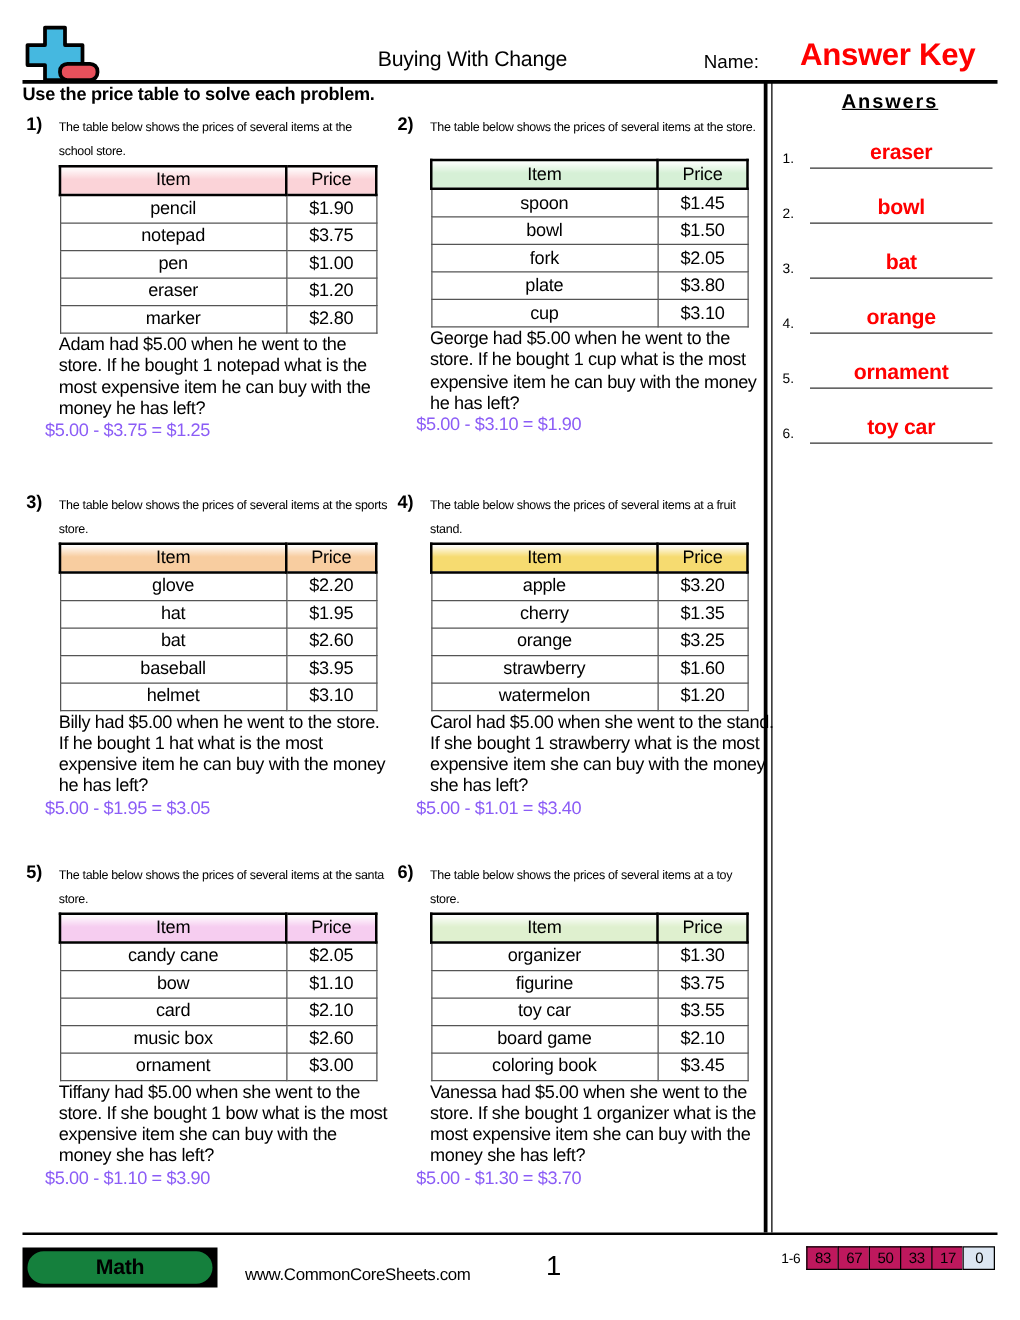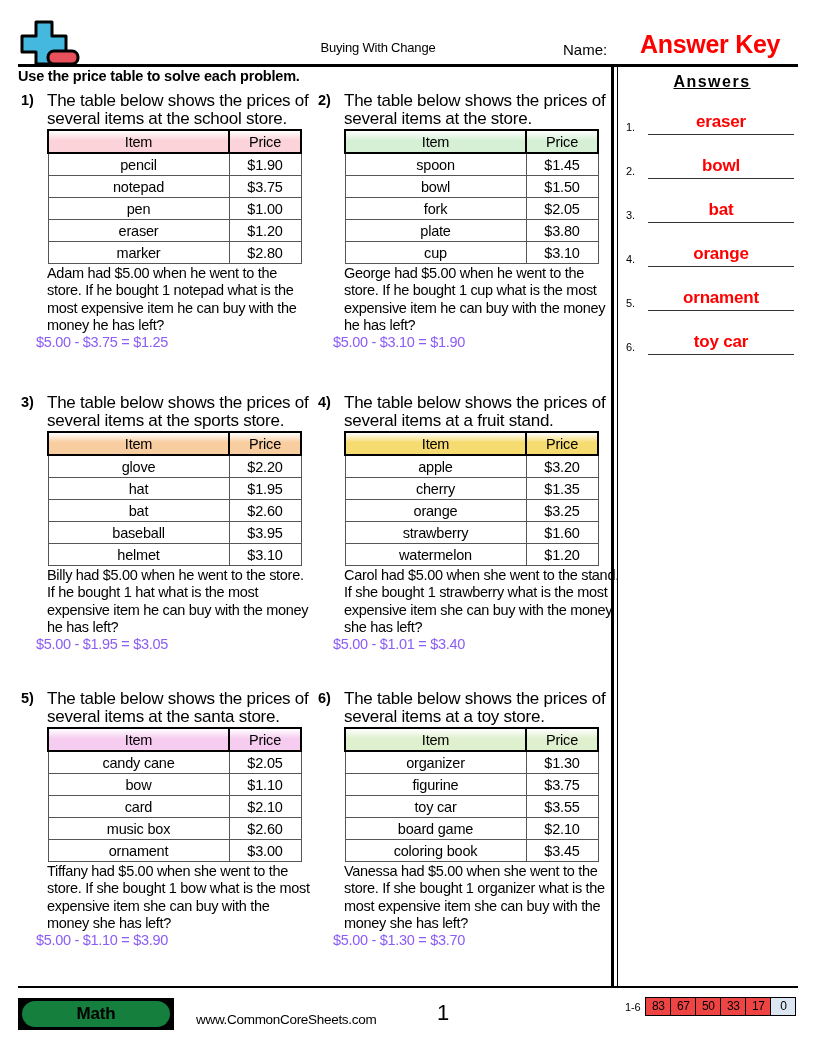--- a/index.html
+++ b/index.html
@@ -38,21 +38,21 @@
     height: 46px;
   }
   #logo svg { display: block; }
 
   #worksheet-title {
     position: absolute;
     left: 200px;
     top: 24px;
     width: 320px;
     text-align: center;
-    font-size: 13px;
+    font-size: 17px;
     line-height: 20px;
     letter-spacing: -0.2px;
   }
   #name-label {
     position: absolute;
     left: 545px;
     top: 27px;
     font-size: 15px;
   }
   #answer-key-text {
@@ -170,21 +170,21 @@
     min-height: 34px;
   }
   .prob-num {
     position: absolute;
     left: 3px;
     top: 0px;
     font-size: 14.5px;
     font-weight: bold;
   }
   .prob-stem {
-    font-size: 17px;
+    font-size: 10px;
     line-height: 17.3px;
     letter-spacing: -0.25px;
   }
 
   
   table.price-table {
     border-collapse: collapse;
     margin-left: 29px;
     margin-top: 1px;
     width: 243px;
@@ -284,21 +284,21 @@
     letter-spacing: -0.2px;
   }
   .score-box {
     border: 1px solid #000;
     border-right: none;
     width: 24px;
     height: 17px;
     line-height: 17px;
     text-align: center;
     font-size: 12px;
-    background: #ef4444;
+    background: #be185d;
     letter-spacing: -0.3px;
   }
   .score-box.last {
     border-right: 1px solid #000;
     background: #dce6f2;
   }
 </style>
 </head>
 <body>
 

